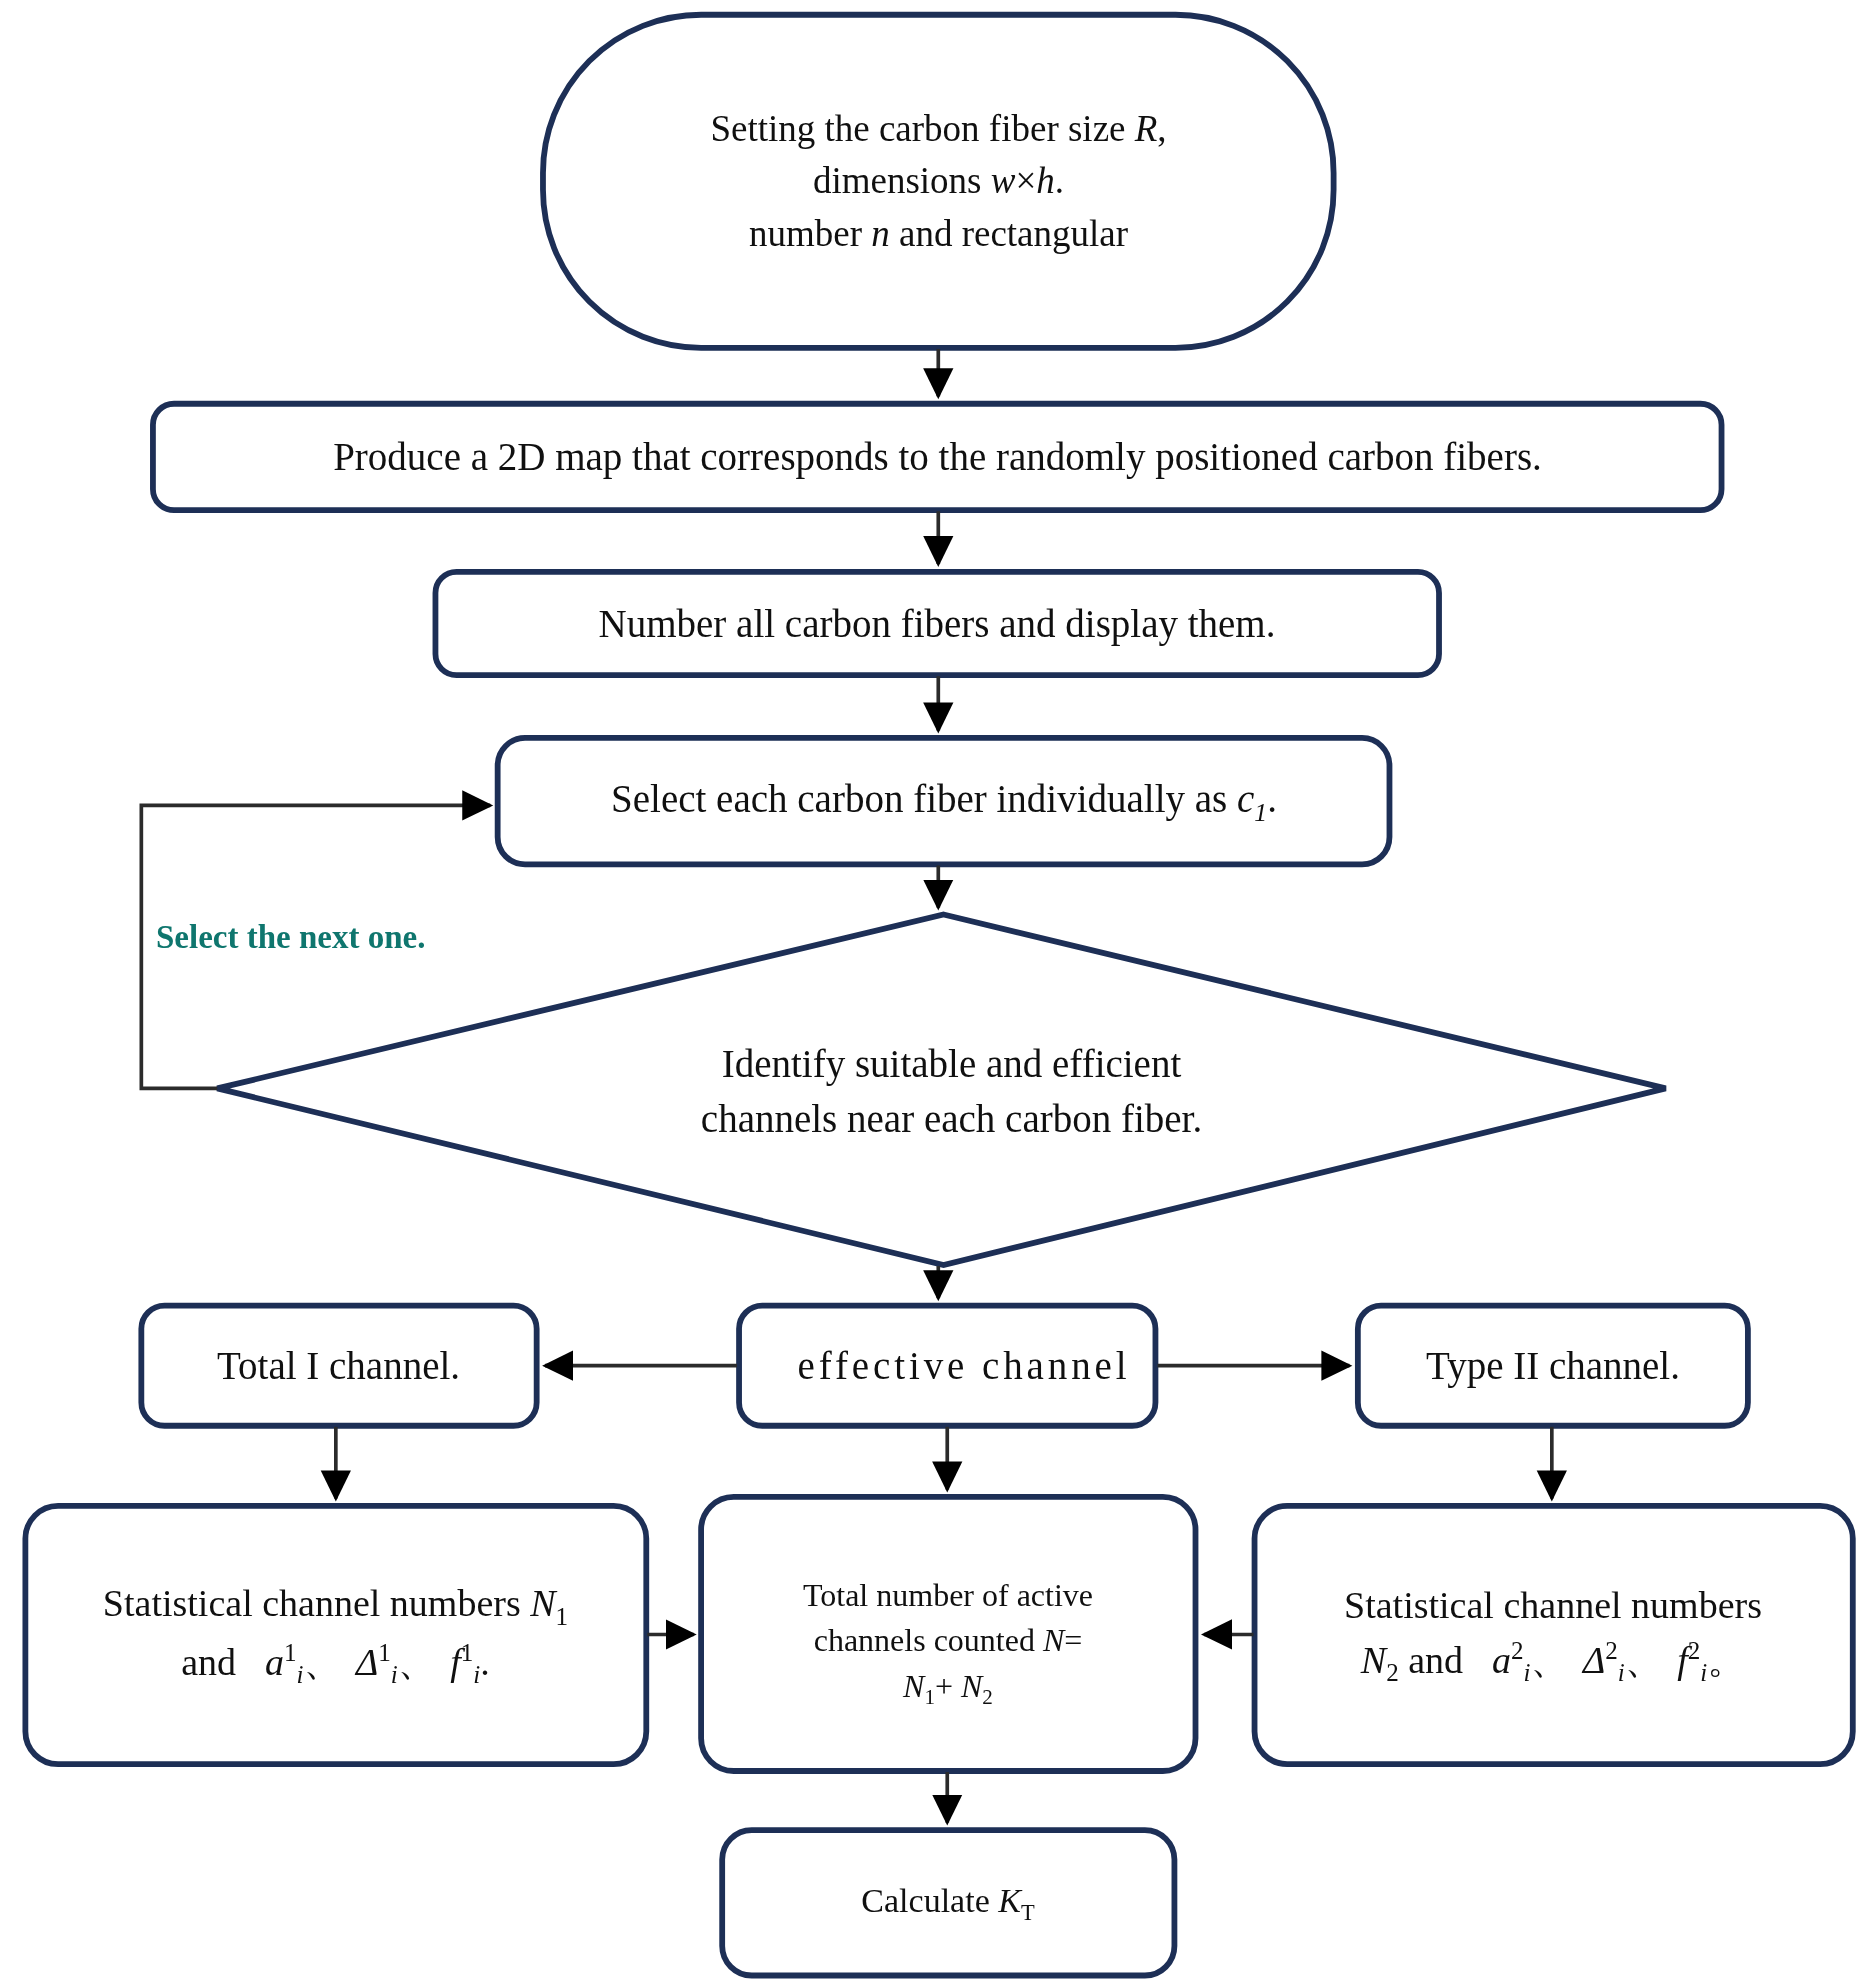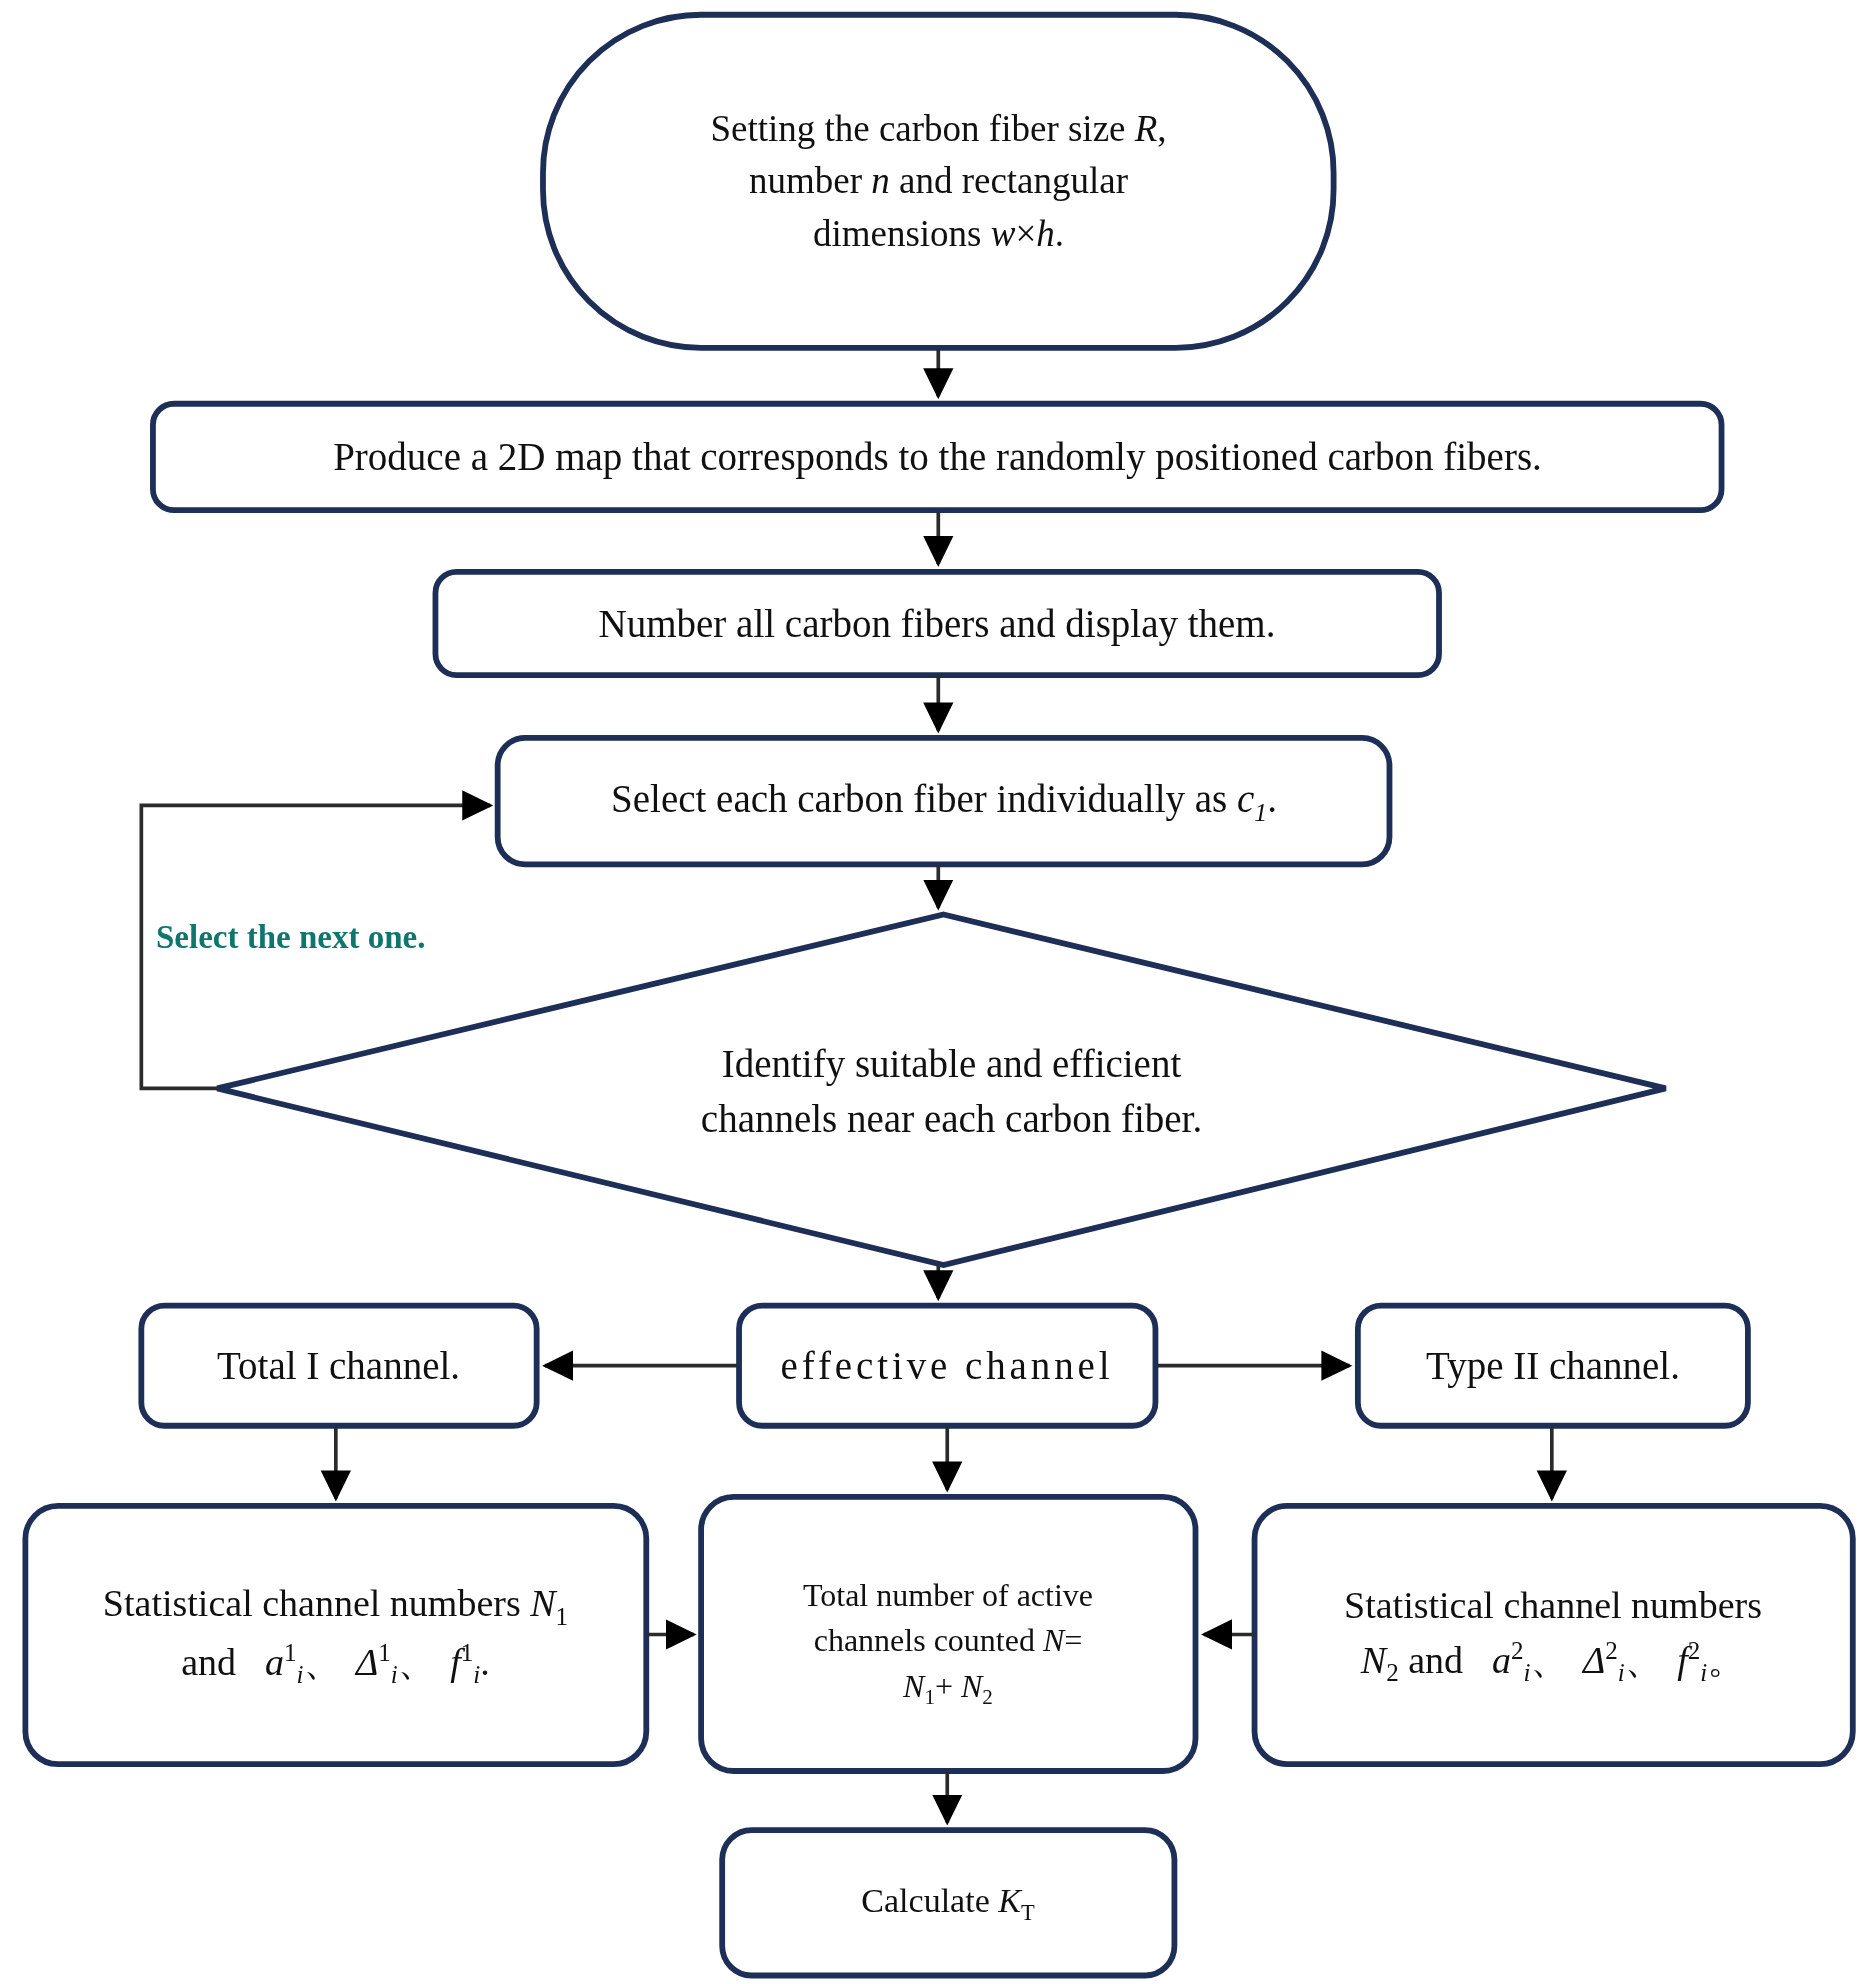--- a/index.html
+++ b/index.html
@@ -86,22 +86,22 @@
   <line class="conn" x1="1228" y1="3101" x2="1316" y2="3101" marker-end="url(#ah)"></line>
 
   <line class="conn" x1="2378" y1="3101" x2="2284" y2="3101" marker-end="url(#ah)"></line>
 
   <line class="conn" x1="1797" y1="3362" x2="1797" y2="3458" marker-end="url(#ah)"></line>
 </svg>
 
 <div class="nlabel" style="left:543px;top:14.8px;width:791px;height:333px;font-size:37px;">
   <span>
     <span class="t"><span>Setting the carbon fiber size </span><span class="it">R</span><span>,</span></span>
+    <span class="t"><span>dimensions </span><span class="it">w</span><span>×</span><span class="it">h</span><span>.</span></span>
     <span class="t"><span>number </span><span class="it">n</span><span> and rectangular</span></span>
-    <span class="t"><span>dimensions </span><span class="it">w</span><span>×</span><span class="it">h</span><span>.</span></span>
   </span>
 </div>
 
 <div class="nlabel" style="left:153px;top:404px;width:1569px;height:106px;font-size:39px;">
   <span class="t">Produce a 2D map that corresponds to the randomly positioned carbon fibers.</span>
 </div>
 
 <div class="nlabel" style="left:435px;top:572px;width:1004px;height:103px;font-size:39px;">
   <span class="t">Number all carbon fibers and display them.</span>
 </div>
@@ -114,21 +114,21 @@
   <span>
     <span class="t">Identify suitable and efficient</span>
     <span class="t">channels near each carbon fiber.</span>
   </span>
 </div>
 
 <div class="nlabel" style="left:141px;top:1306px;width:395px;height:120px;font-size:39px;">
   <span class="t">Total I channel.</span>
 </div>
 
-<div class="nlabel" style="left:739px;top:1306px;width:416px;height:120px;font-size:39px;">
+<div class="nlabel" style="left:756px;top:1306px;width:416px;height:120px;font-size:39px;">
   <span class="t wide">effective  channel</span>
 </div>
 
 <div class="nlabel" style="left:1358px;top:1306px;width:390px;height:120px;font-size:39px;">
   <span class="t">Type II channel.</span>
 </div>
 
 <div class="nlabel" style="left:25px;top:1506px;width:621px;height:258px;font-size:38px;">
   <span>
     <span class="t"><span>Statistical channel numbers </span><span class="it">N</span><span class="subup">1</span></span>

